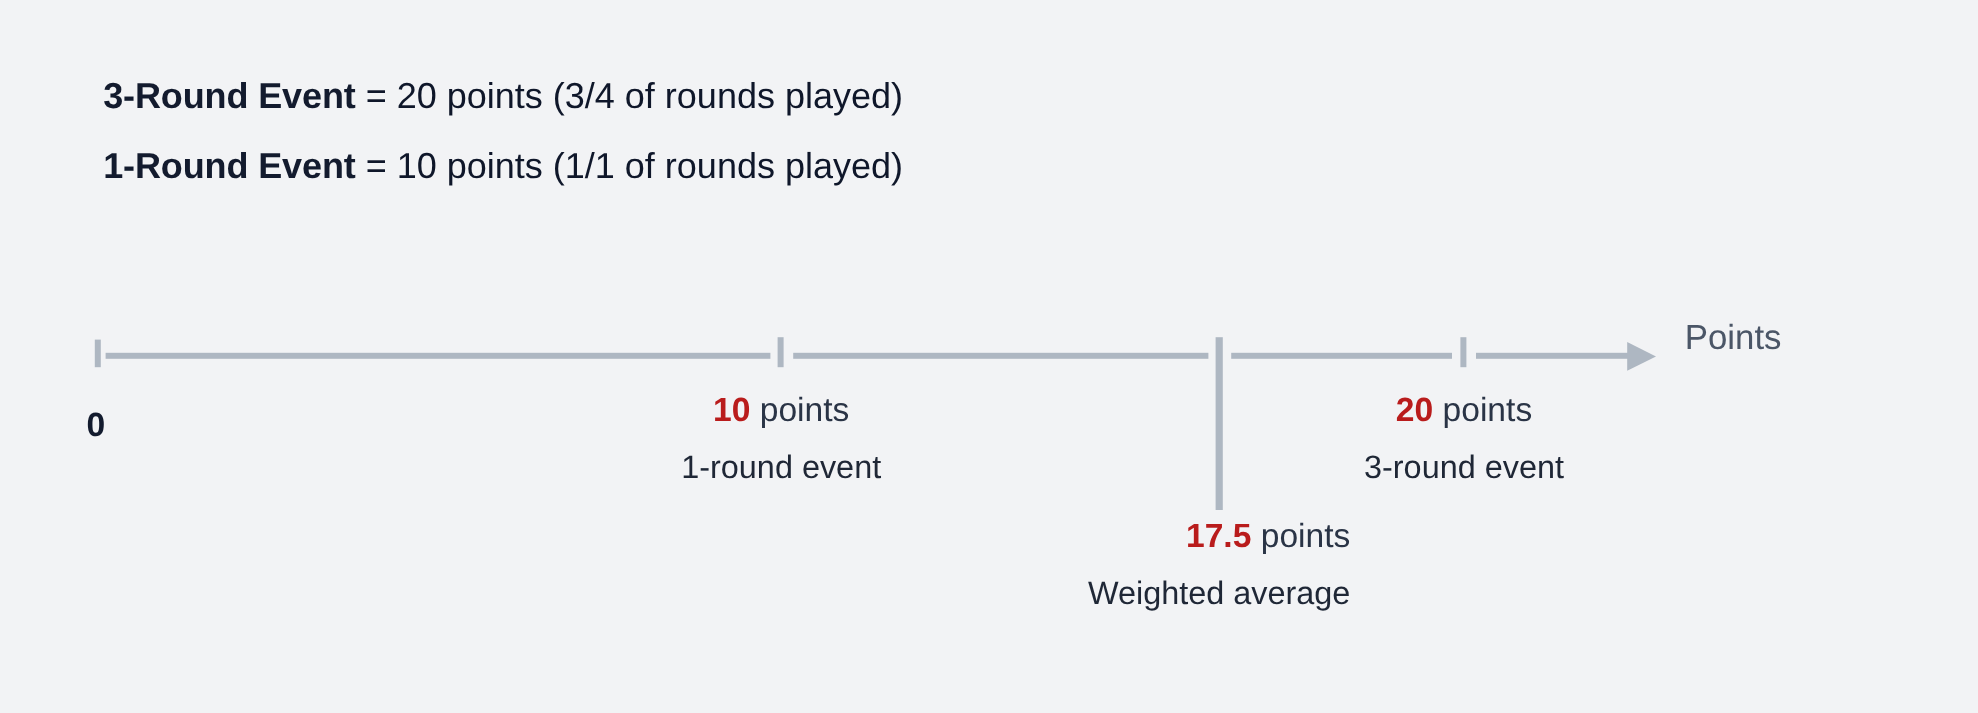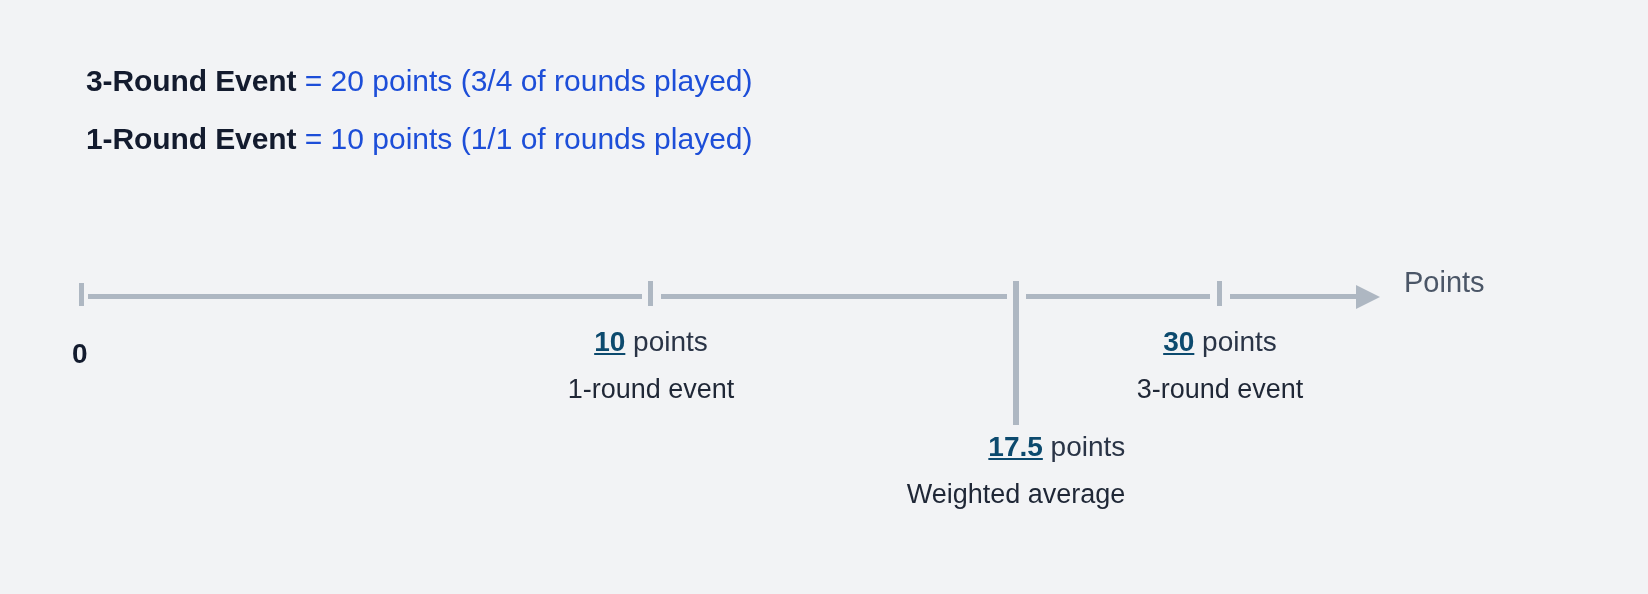--- a/index.html
+++ b/index.html
@@ -38,21 +38,21 @@
     white-space: nowrap;
     color: #4a5568;
   }
   .legend-term {
     font-weight: bold;
     color: #131b2e;
     letter-spacing: -0.1px;
   }
   .legend-rest {
     font-weight: normal;
-    color: #1d4ed8;
+    color: #0f172a;
   }
 
   
   .numberline {
     position: absolute;
     left: 0;
     top: 0;
     width: 1648px;
     height: 473px;
   }
@@ -81,22 +81,21 @@
     transform: translateX(-50%);
   }
   .tick-label .value-line {
     font-size: 28px;
     color: #1c2434;
     line-height: 1.0;
     white-space: nowrap;
   }
   .tick-label .value-num {
     font-weight: bold;
-    color: #0c4a6e;
-    text-decoration: underline;
+    color: #b91c1c;
   }
   .tick-label .value-unit {
     font-weight: normal;
     color: #2a3446;
   }
   .tick-label .desc-line {
     font-size: 27px;
     font-weight: normal;
     color: #1f2736;
     line-height: 1.0;
@@ -157,21 +156,21 @@
 
     <div class="tick-label" style="left:651px; top:328px;">
       <div class="value-line">
         <span class="value-num">10</span><span class="value-unit"> points</span>
       </div>
       <div class="desc-line">1-round event</div>
     </div>
 
     <div class="tick-label" style="left:1220px; top:328px;">
       <div class="value-line">
-        <span class="value-num">30</span><span class="value-unit"> points</span>
+        <span class="value-num">20</span><span class="value-unit"> points</span>
       </div>
       <div class="desc-line">3-round event</div>
     </div>
 
     <div class="tick-label" style="left:1016px; top:433px;text-align:right;">
       <div class="value-line">
         <span class="value-num">17.5</span><span class="value-unit"> points</span>
       </div>
       <div class="desc-line">Weighted average</div>
     </div>

